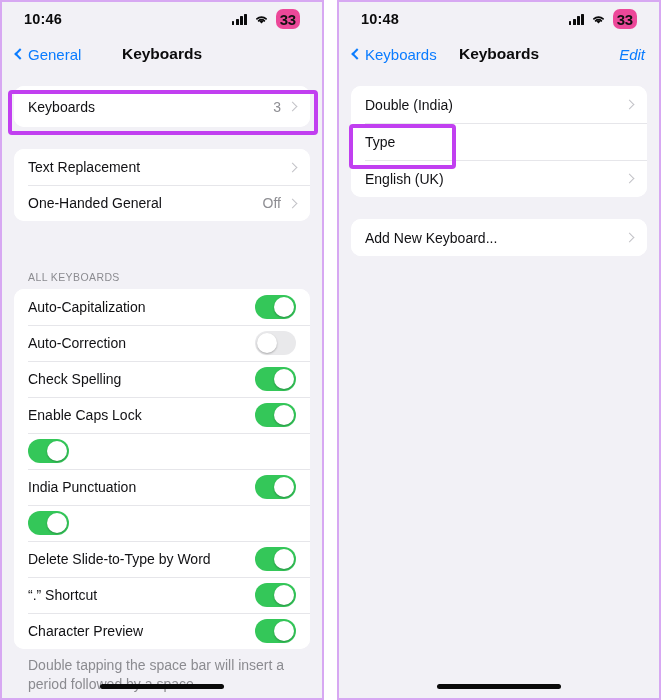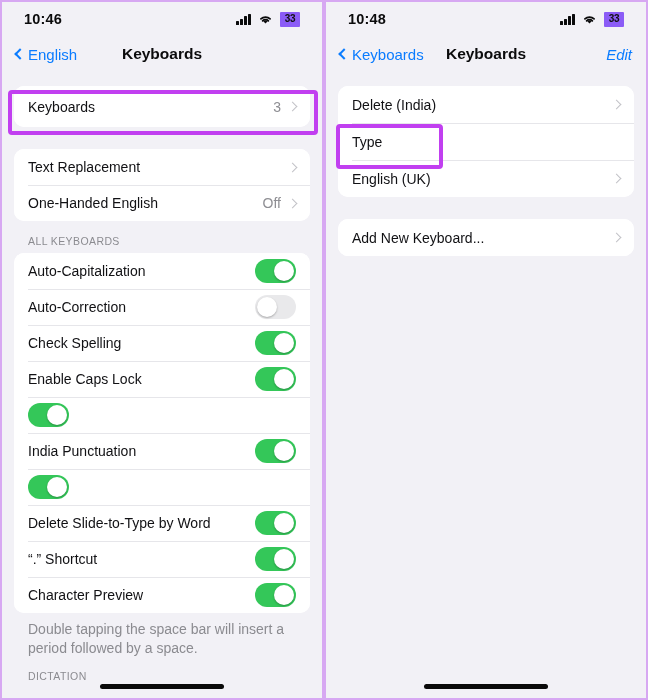--- a/index.html
+++ b/index.html
@@ -17,21 +17,21 @@
   }
   .phone {
     position: relative;
     width: 324px;
     height: 700px;
     background: #f2f1f6;
     border: 2px solid #d7a8f2;
     overflow: hidden;
     flex: none;
   }
-  .phone.right { }
+  .phone.right { margin-left: 13px; }
 
   
   .statusbar {
     height: 34px;
     display: flex;
     align-items: center;
     justify-content: space-between;
     padding: 0 22px 0 22px;
   }
   .clock {
@@ -47,27 +47,27 @@
   }
   .sig { display: flex; align-items: flex-end; gap: 1.5px; height: 11px; }
   .sig i { width: 2.6px; background: #0b0b0c; border-radius: .6px; display: block; }
   .sig i:nth-child(1) { height: 4px; }
   .sig i:nth-child(2) { height: 6px; }
   .sig i:nth-child(3) { height: 8.5px; }
   .sig i:nth-child(4) { height: 11px; }
   .wifi { width: 15px; height: 11px; position: relative; }
   .wifi svg { display:block; }
   .battery {
-    background: #8b5cf6;
+    background: #ec4899;
     color: #111;
-    font-size: 10px;
+    font-size: 15px;
     font-weight: bold;
     line-height: 1;
     padding: 2.5px 4px 2.5px 4px;
-    border-radius: 1px;
+    border-radius: 7px;
     min-width: 20px;
     text-align: center;
     letter-spacing: -0.2px;
   }
 
   
   .navbar {
     height: 36px;
     display: flex;
     align-items: center;
@@ -170,20 +170,21 @@
   }
   .toggle.on .knob { left: 18.5px; }
 
   
   .sec-header {
     font-size: 10.5px;
     color: #8b8b90;
     letter-spacing: .4px;
     padding: 14px 0 6px 26px;
     text-transform: uppercase;
+    margin-top: 36px;
   }
   .sec-footer {
     font-size: 14px;
     color: #8b8b90;
     line-height: 1.35;
     padding: 7px 33px 0 26px;
   }
 
   .spacer-lg { height: 22px; }
   .spacer-md { height: 14px; }
@@ -233,21 +234,21 @@
             <path d="M4.6 6.9 a4.1 4.1 0 0 1 5.8 0" stroke="#0b0b0c" stroke-width="1.7" fill="none" stroke-linecap="round"></path>
           </svg>
         </span>
         <span class="battery">33</span>
       </div>
     </div>
 
     <div class="navbar">
       <div class="nav-back">
         <span class="chev-back"></span>
-        <span>English</span>
+        <span>General</span>
       </div>
       <div class="nav-title">Keyboards</div>
     </div>
 
     <div class="spacer-md"></div>
 
     <div class="group">
       <div class="row" style="min-height:41px">
         <span class="row-label">Keyboards</span>
         <span class="row-value">3</span>
@@ -257,21 +258,21 @@
 
     <div class="spacer-lg"></div>
 
     <div class="group">
       <div class="row">
         <span class="row-label">Text Replacement</span>
         <span class="row-value"></span>
         <span class="chev"></span>
       </div>
       <div class="row">
-        <span class="row-label">One-Handed English</span>
+        <span class="row-label">One-Handed General</span>
         <span class="row-value">Off</span>
         <span class="chev"></span>
       </div>
     </div>
 
     <div class="sec-header">ALL KEYBOARDS</div>
 
     <div class="group">
       <div class="row">
         <span class="row-label">Auto-Capitalization</span>
@@ -368,21 +369,21 @@
         <span>Keyboards</span>
       </div>
       <div class="nav-title">Keyboards</div>
       <div class="nav-edit">Edit</div>
     </div>
 
     <div class="spacer-md"></div>
 
     <div class="group">
       <div class="row" style="min-height:37px">
-        <span class="row-label">Delete (India)</span>
+        <span class="row-label">Double (India)</span>
         <span class="chev"></span>
       </div>
       <div class="row" style="min-height:37px">
         <span class="row-label">Type</span>
         <span class="chev hidden"></span>
       </div>
       <div class="row" style="min-height:37px">
         <span class="row-label">English (UK)</span>
         <span class="chev"></span>
       </div>

